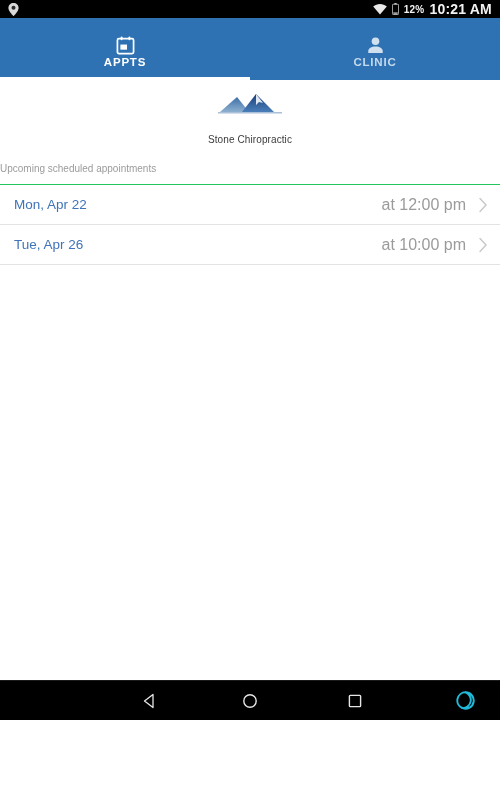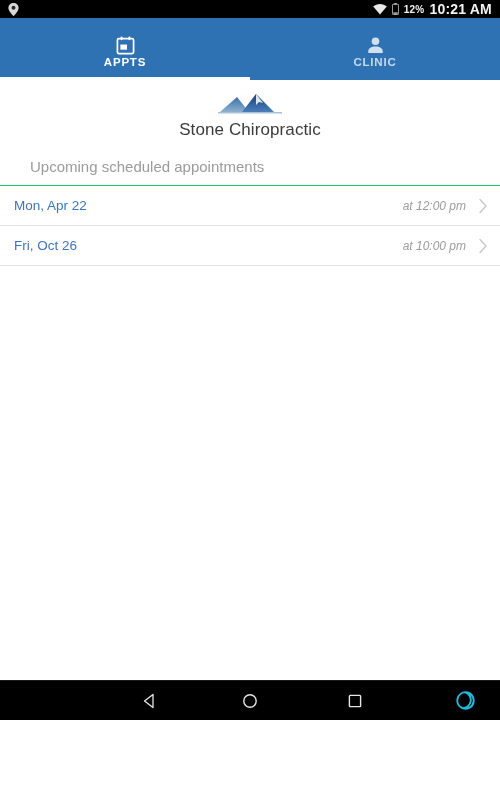--- a/index.html
+++ b/index.html
@@ -78,52 +78,51 @@
   
   .content { flex: 1 1 auto; background: #ffffff; overflow: hidden; }
 
   .logo-wrap {
     display: flex;
     flex-direction: column;
     align-items: center;
     padding-top: 12px;
   }
   .logo-name {
-    font-size: 17px;
+    font-size: 10px;
     color: #3b3b3b;
-    margin-top: 6px;
+    margin-top: 20px;
     letter-spacing: 0.1px;
   }
 
   .section-label {
-    font-size: 15px;
+    font-size: 10px;
     color: #9b9b9b;
-    padding: 18px 0 10px 30px;
+    padding: 18px 0 10px 0;
   }
 
   .appt-list { border-top: 1px solid #22c55e; }
   .appt-row {
     height: 40px;
     display: flex;
     align-items: center;
     padding: 0 12px 0 14px;
     border-bottom: 1px solid #e3e3e3;
     cursor: pointer;
     background: #ffffff;
   }
   .appt-date {
     font-size: 13.5px;
     color: #3f74b8;
   }
   .appt-time {
     margin-left: auto;
-    font-size: 12px;
+    font-size: 16px;
     color: #9b9b9b;
     padding-right: 12px;
-    font-style: italic;
   }
   .chev { width: 10px; height: 16px; flex: 0 0 10px; }
 
   
   .navbar {
     height: 40px;
     flex: 0 0 40px;
     background: #000000;
     display: flex;
     align-items: center;
@@ -236,21 +235,21 @@
         <span class="appt-date">Mon, Apr 22</span>
         <span class="appt-time">at 12:00 pm</span>
         <span class="chev">
           <svg class="icon-svg" width="10" height="16" viewBox="0 0 10 16">
             <path d="M2 1.5L8 8l-6 6.5" fill="none" stroke="#c8c8c8" stroke-width="1.4" stroke-linecap="round" stroke-linejoin="round"></path>
           </svg>
         </span>
       </div>
 
       <div class="appt-row">
-        <span class="appt-date">Fri, Oct 26</span>
+        <span class="appt-date">Tue, Apr 26</span>
         <span class="appt-time">at 10:00 pm</span>
         <span class="chev">
           <svg class="icon-svg" width="10" height="16" viewBox="0 0 10 16">
             <path d="M2 1.5L8 8l-6 6.5" fill="none" stroke="#c8c8c8" stroke-width="1.4" stroke-linecap="round" stroke-linejoin="round"></path>
           </svg>
         </span>
       </div>
 
     </div>
   </div>

